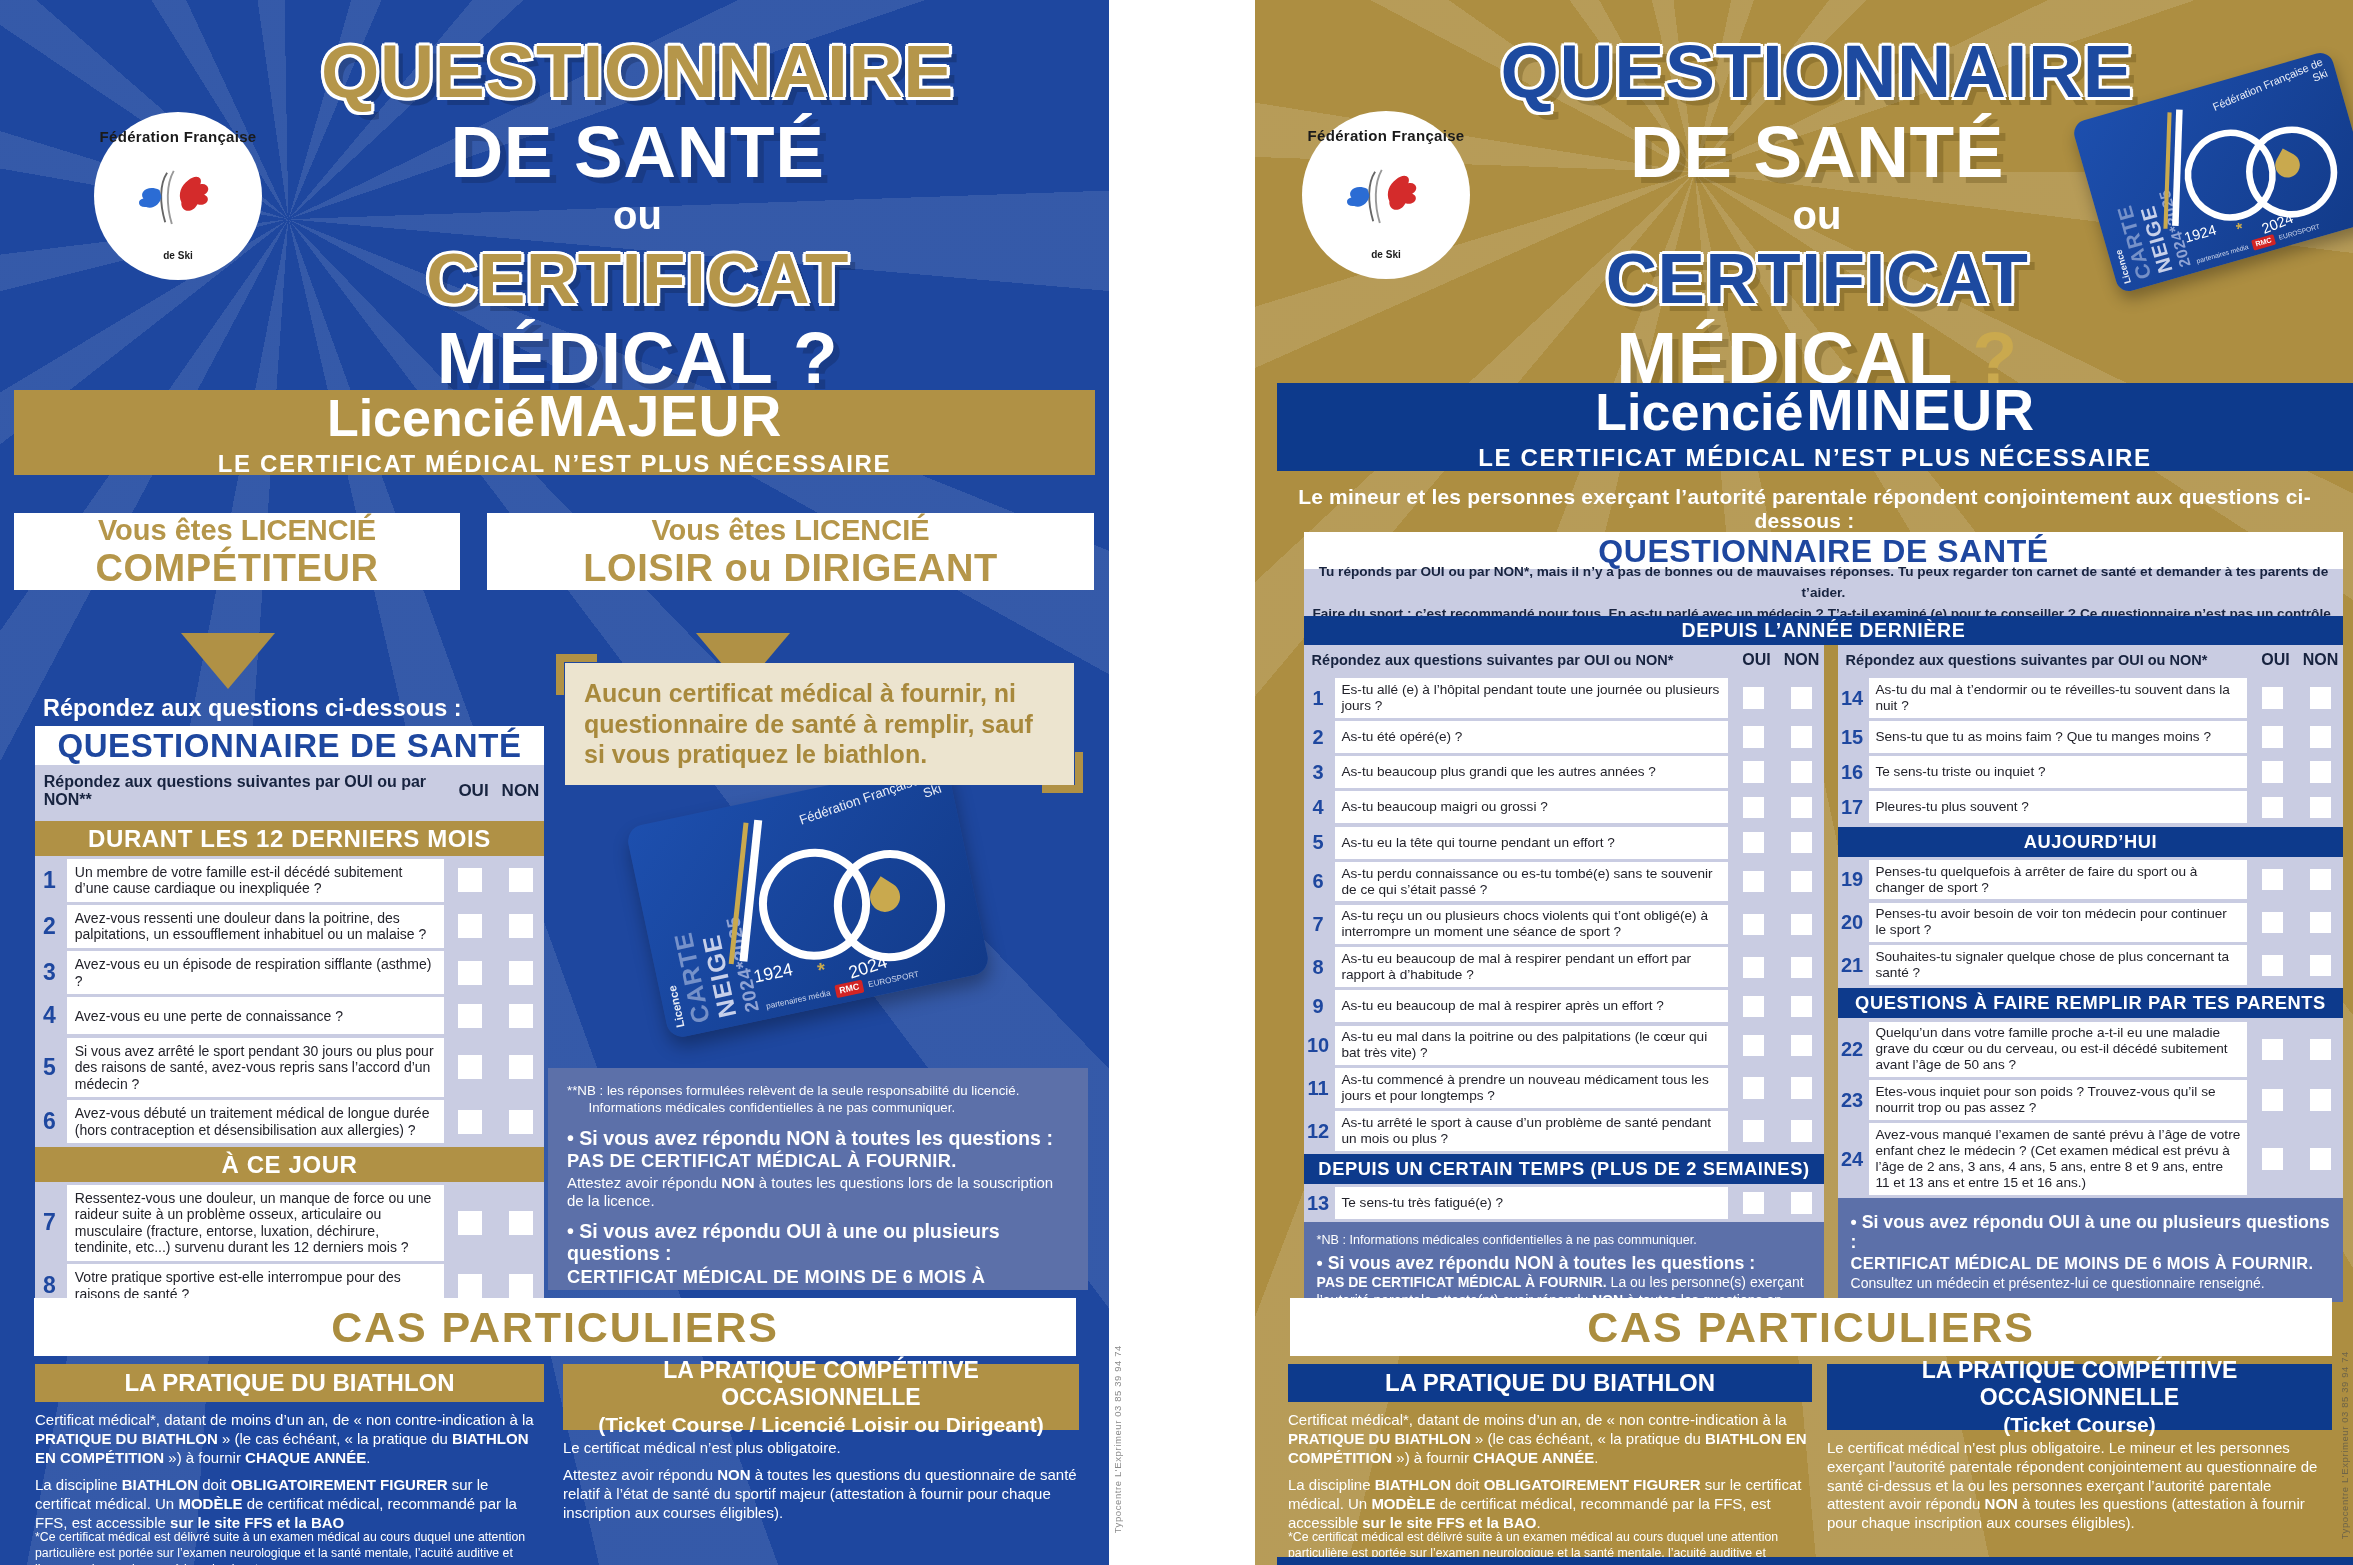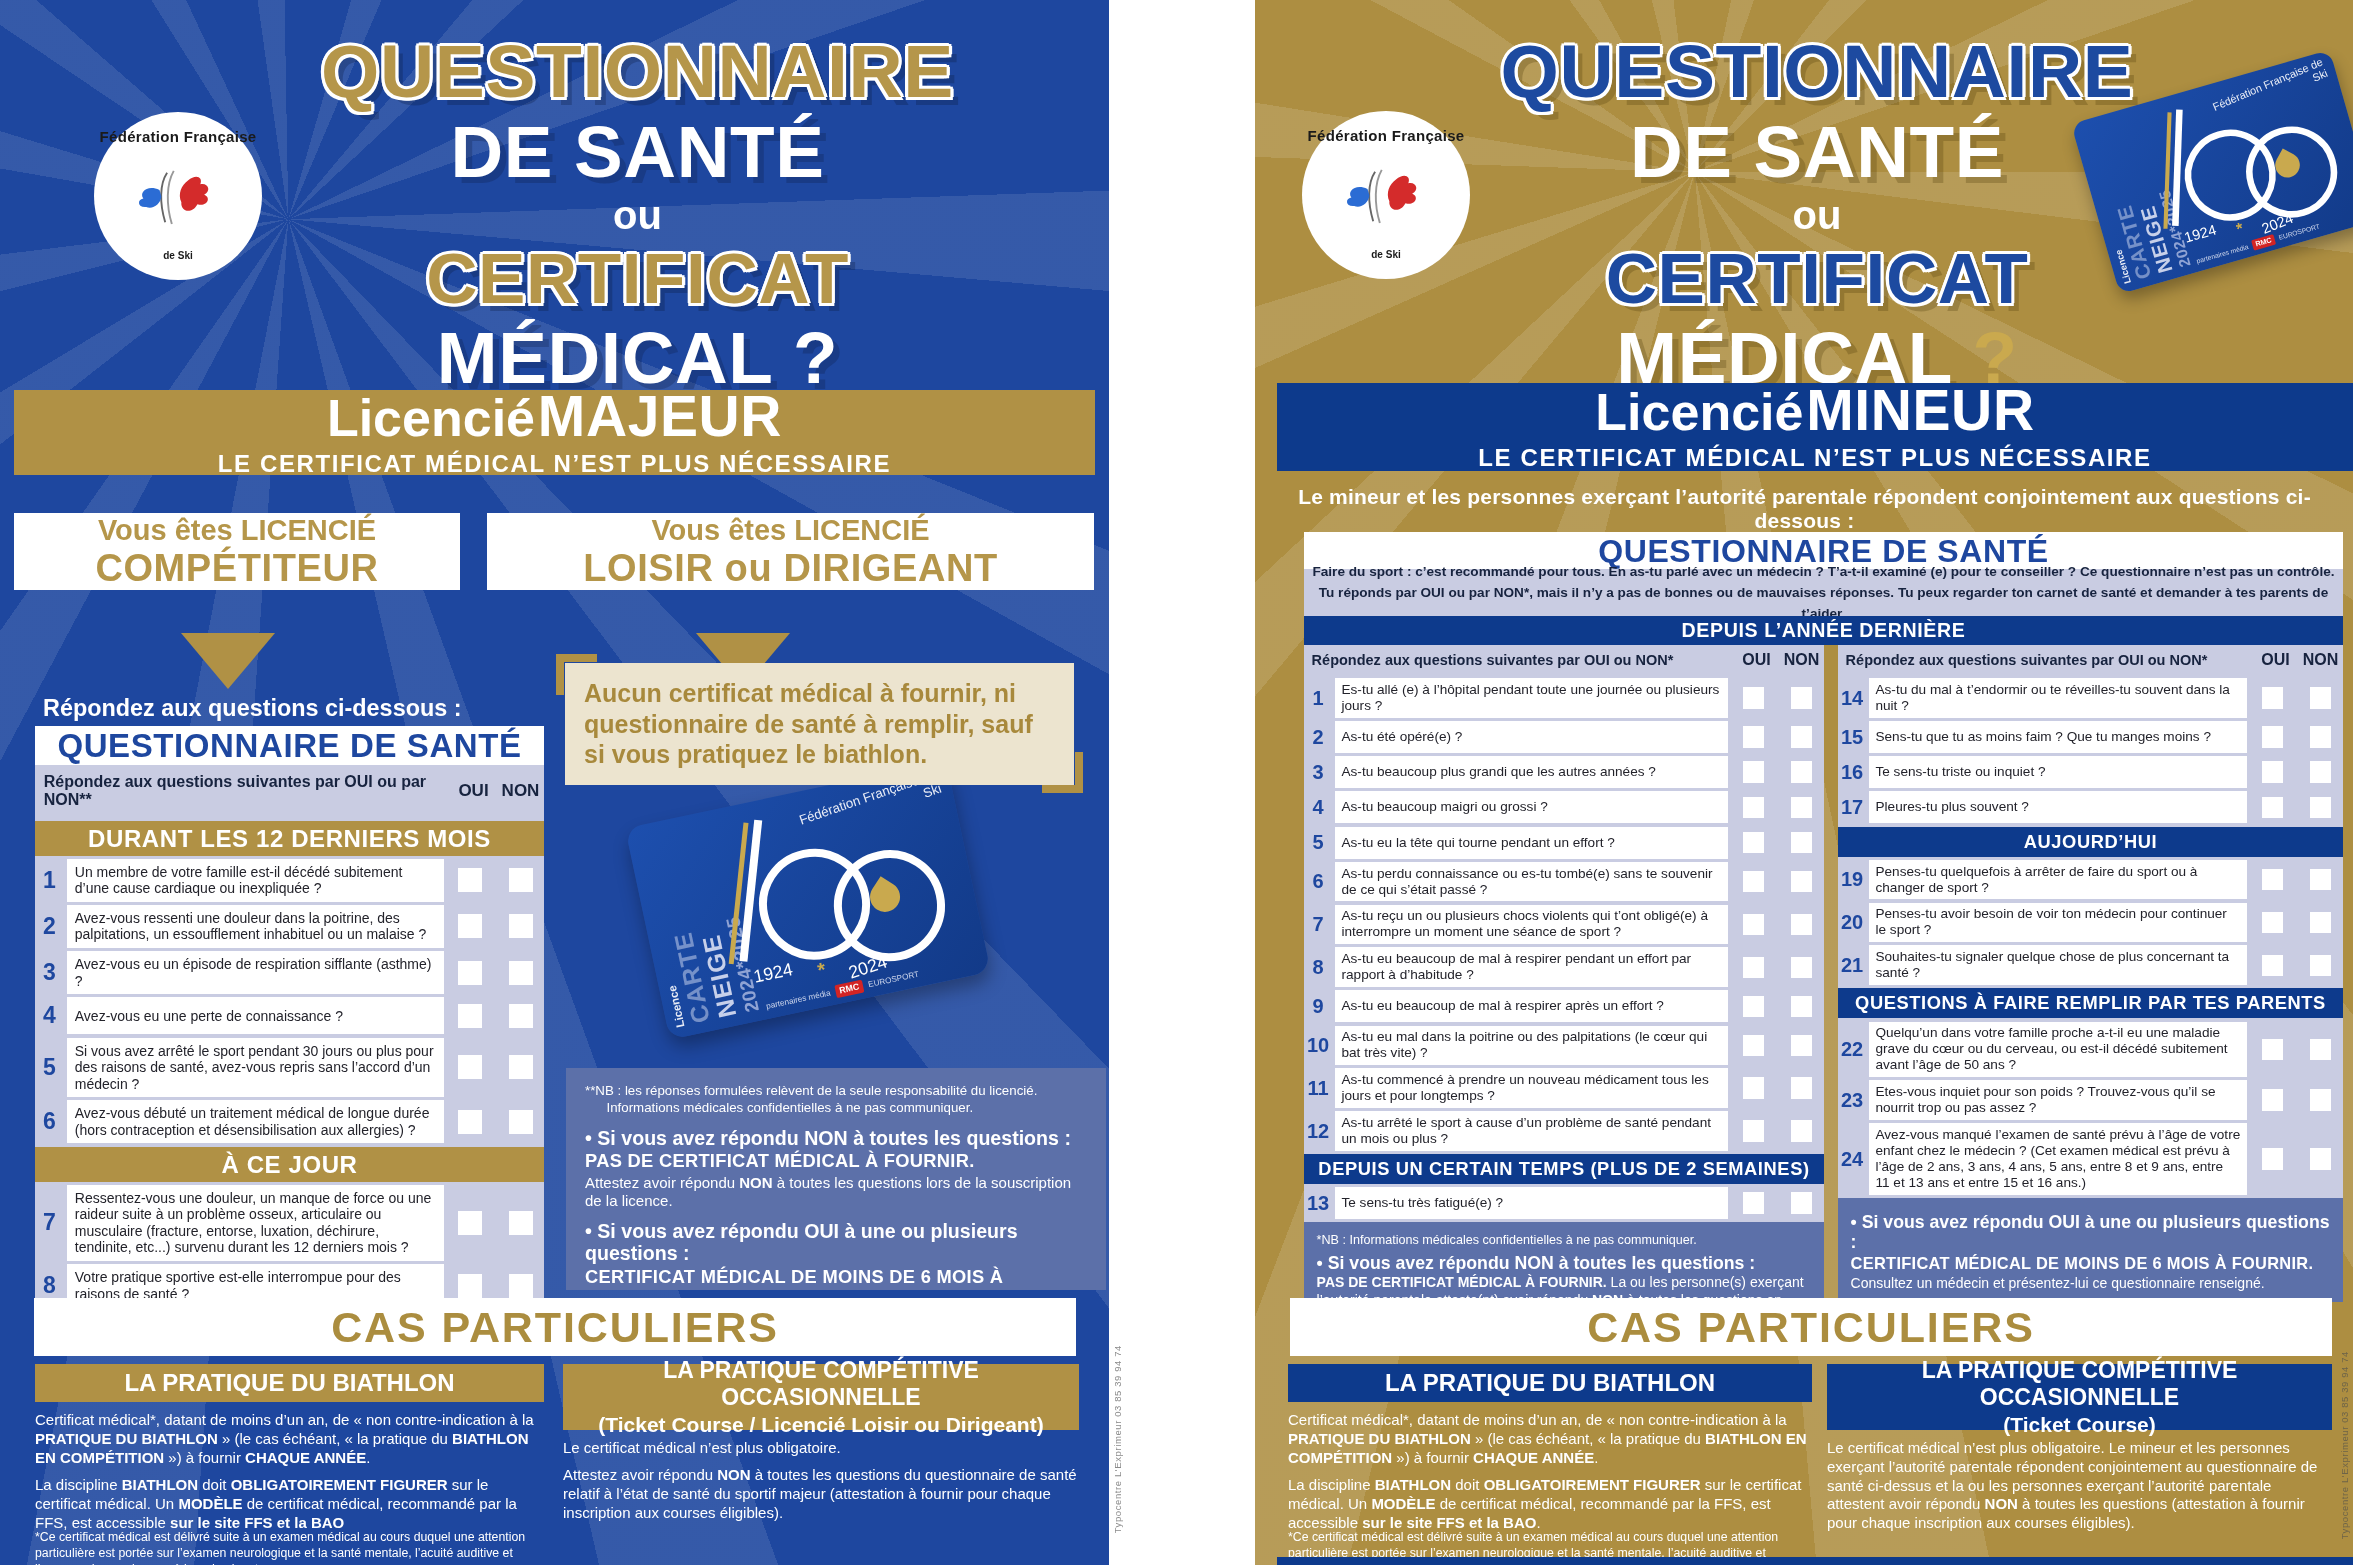--- a/index.html
+++ b/index.html
@@ -129,21 +129,21 @@
   .c-ring.r2{left:187px;top:75px;}
   .c-coq{position:absolute;left:225px;top:106px;width:30px;height:30px;background:#c9a94e;
     border-radius:0 70% 70% 70%;transform:rotate(45deg);}
   .c-y1{position:absolute;left:95px;bottom:33px;font-size:17.7px;color:#fff;}
   .c-star{position:absolute;left:159px;bottom:25px;font-size:20px;color:#c9a94e;font-weight:900;}
   .c-y2{position:absolute;left:189px;bottom:19px;font-size:17.7px;color:#fff;transform:rotate(-6deg);}
   .c-partners{position:absolute;left:101px;bottom:6.3px;font-size:8.2px;color:#cdd6ec;display:flex;gap:5px;align-items:center;}
   .c-rmc{background:#d22424;color:#fff;font-weight:900;font-size:8.8px;padding:1.3px 4.4px;border-radius:1.9px;}
 
   .notes{position:absolute;background:var(--notes);color:#fff;box-sizing:border-box;z-index:2;}
-  .notes.big{left:566px;top:1068px;width:540px;height:222px;padding:14px 19px;overflow:hidden;}
+  .notes.big{left:548px;top:1068px;width:540px;height:222px;padding:14px 19px;overflow:hidden;}
   .nb{margin:0 0 10px;font-size:13.3px;line-height:1.3;}
   .nb .nb2{display:inline-block;margin-left:21.5px;}
   .bullet-title{margin:8.8px 0 1.3px;font-size:19.6px;font-weight:800;line-height:1.15;}
   .bullet-bold{margin:0;font-size:18.3px;font-weight:900;letter-spacing:0.3px;line-height:1.2;}
   .bullet-text{margin:1.3px 0 0;font-size:15px;line-height:1.25;}
   .bullet-text .b, .rb.b{font-weight:900;}
   .notes.small{position:static;margin-top:auto;padding:10px 12.6px;}
   .notes.small .bullet-title{font-size:17.7px;margin-top:3.8px;}
   .notes.small .bullet-bold{font-size:16.4px;}
   .notes.small .bullet-text{font-size:14px;}
@@ -445,22 +445,22 @@
       <div class="h1">
         <span class="script">Licencié</span>
         <span class="heavy">MINEUR</span>
       </div>
       <div class="sub">LE CERTIFICAT MÉDICAL N’EST PLUS NÉCESSAIRE</div>
     </div>
 
     <div class="mintro">Le mineur et les personnes exerçant l’autorité parentale répondent conjointement aux questions ci-dessous :</div>
     <div class="qtitleband">QUESTIONNAIRE DE SANTÉ</div>
     <div class="lavintro">
+      <span>Tu réponds par OUI ou par NON*, mais il n’y a pas de bonnes ou de mauvaises réponses. Tu peux regarder ton carnet de santé et demander à tes parents de t’aider.</span>
       <span>Faire du sport : c’est recommandé pour tous. En as-tu parlé avec un médecin ? T’a-t-il examiné (e) pour te conseiller ? Ce questionnaire n’est pas un contrôle.</span>
-      <span>Tu réponds par OUI ou par NON*, mais il n’y a pas de bonnes ou de mauvaises réponses. Tu peux regarder ton carnet de santé et demander à tes parents de t’aider.</span>
     </div>
     <div class="navyband">DEPUIS L’ANNÉE DERNIÈRE</div>
 
     <div class="col colA">
       <div class="qtable">
           <div class="qhead">
             <div class="qh-text">Répondez aux questions suivantes par OUI ou NON*</div>
             <div class="qh-ou">OUI</div>
             <div class="qh-no">NON</div>
           </div>

